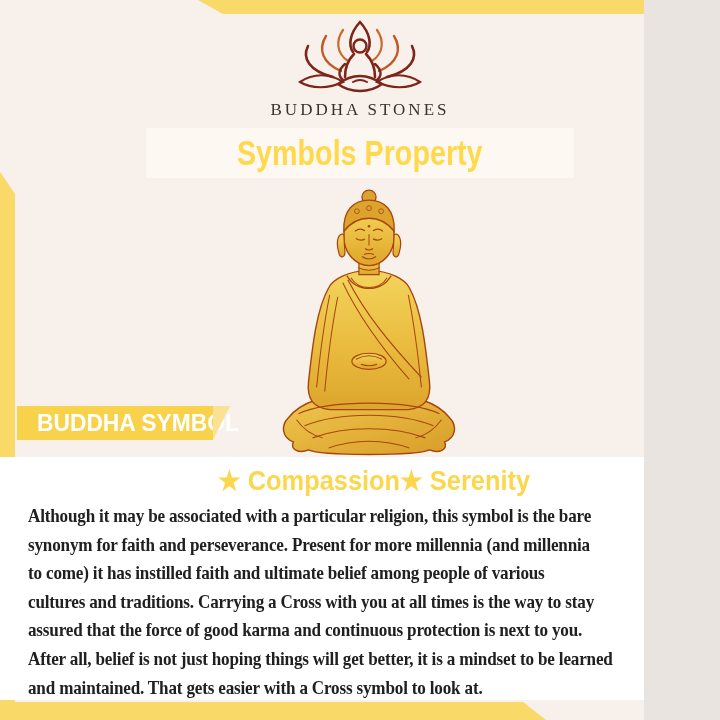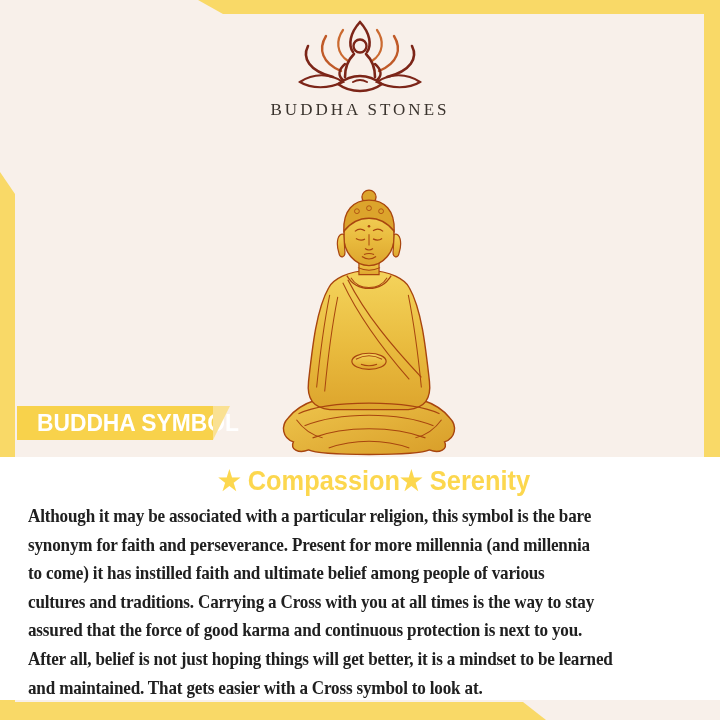--- a/index.html
+++ b/index.html
@@ -1,18 +1,18 @@
 <!DOCTYPE html>
 <html><head>
 <meta charset="utf-8">
 <style>
   html,body{margin:0;padding:0;background:#e9e4df;}
   *{box-sizing:border-box;}
   .page{
-    position:relative;width:720px;height:720px;overflow:hidden;
+    position:relative;width:644px;height:720px;overflow:hidden;
     background:#f8f0ea;font-family:"Liberation Sans",sans-serif;
   }
   
   .frame{position:absolute;inset:0;width:720px;height:720px;pointer-events:none;}
   
   .logo-wrap{position:absolute;left:296px;top:20px;width:128px;height:76px;}
   .brand-name{
     position:absolute;left:0;top:100px;width:720px;text-align:center;
     font-family:"Liberation Serif",serif;font-size:17px;letter-spacing:3px;
     color:#3a332d;font-weight:500;
@@ -88,20 +88,23 @@
 
       <circle cx="64" cy="26" r="6.5" stroke="#7c2518" stroke-width="2.4"></circle>
       <path d="M58,34 C52,40 49,48 49,57 M70,34 C76,40 79,48 79,57" stroke="#7c2518" stroke-width="2.6"></path>
       <path d="M49,44 C42,50 42,56 47,60 M79,44 C86,50 86,56 81,60" stroke="#7c2518" stroke-width="2.4"></path>
       <path d="M42,64 C50,58 58,56 64,56 C70,56 78,58 86,64 C78,70 70,71 64,71 C58,71 50,70 42,64 Z" stroke="#7c2518" stroke-width="2.4"></path>
       <path d="M57,62 Q64,58 71,62" stroke="#7c2518" stroke-width="2"></path>
     </svg>
   </div>
   <div class="brand-name">BUDDHA STONES</div>
 
+  <div class="title-banner">
+    <span>Symbols Property</span>
+  </div>
 
   <svg class="buddha" viewBox="0 0 200 270">
     <defs>
       <linearGradient id="gold" x1="0" y1="0" x2="0" y2="1">
         <stop offset="0" stop-color="#f4d45c"></stop>
         <stop offset=".55" stop-color="#e9bb3e"></stop>
         <stop offset="1" stop-color="#dda52d"></stop>
       </linearGradient>
       <linearGradient id="gold2" x1="0" y1="0" x2="1" y2="1">
         <stop offset="0" stop-color="#f0c84f"></stop>

